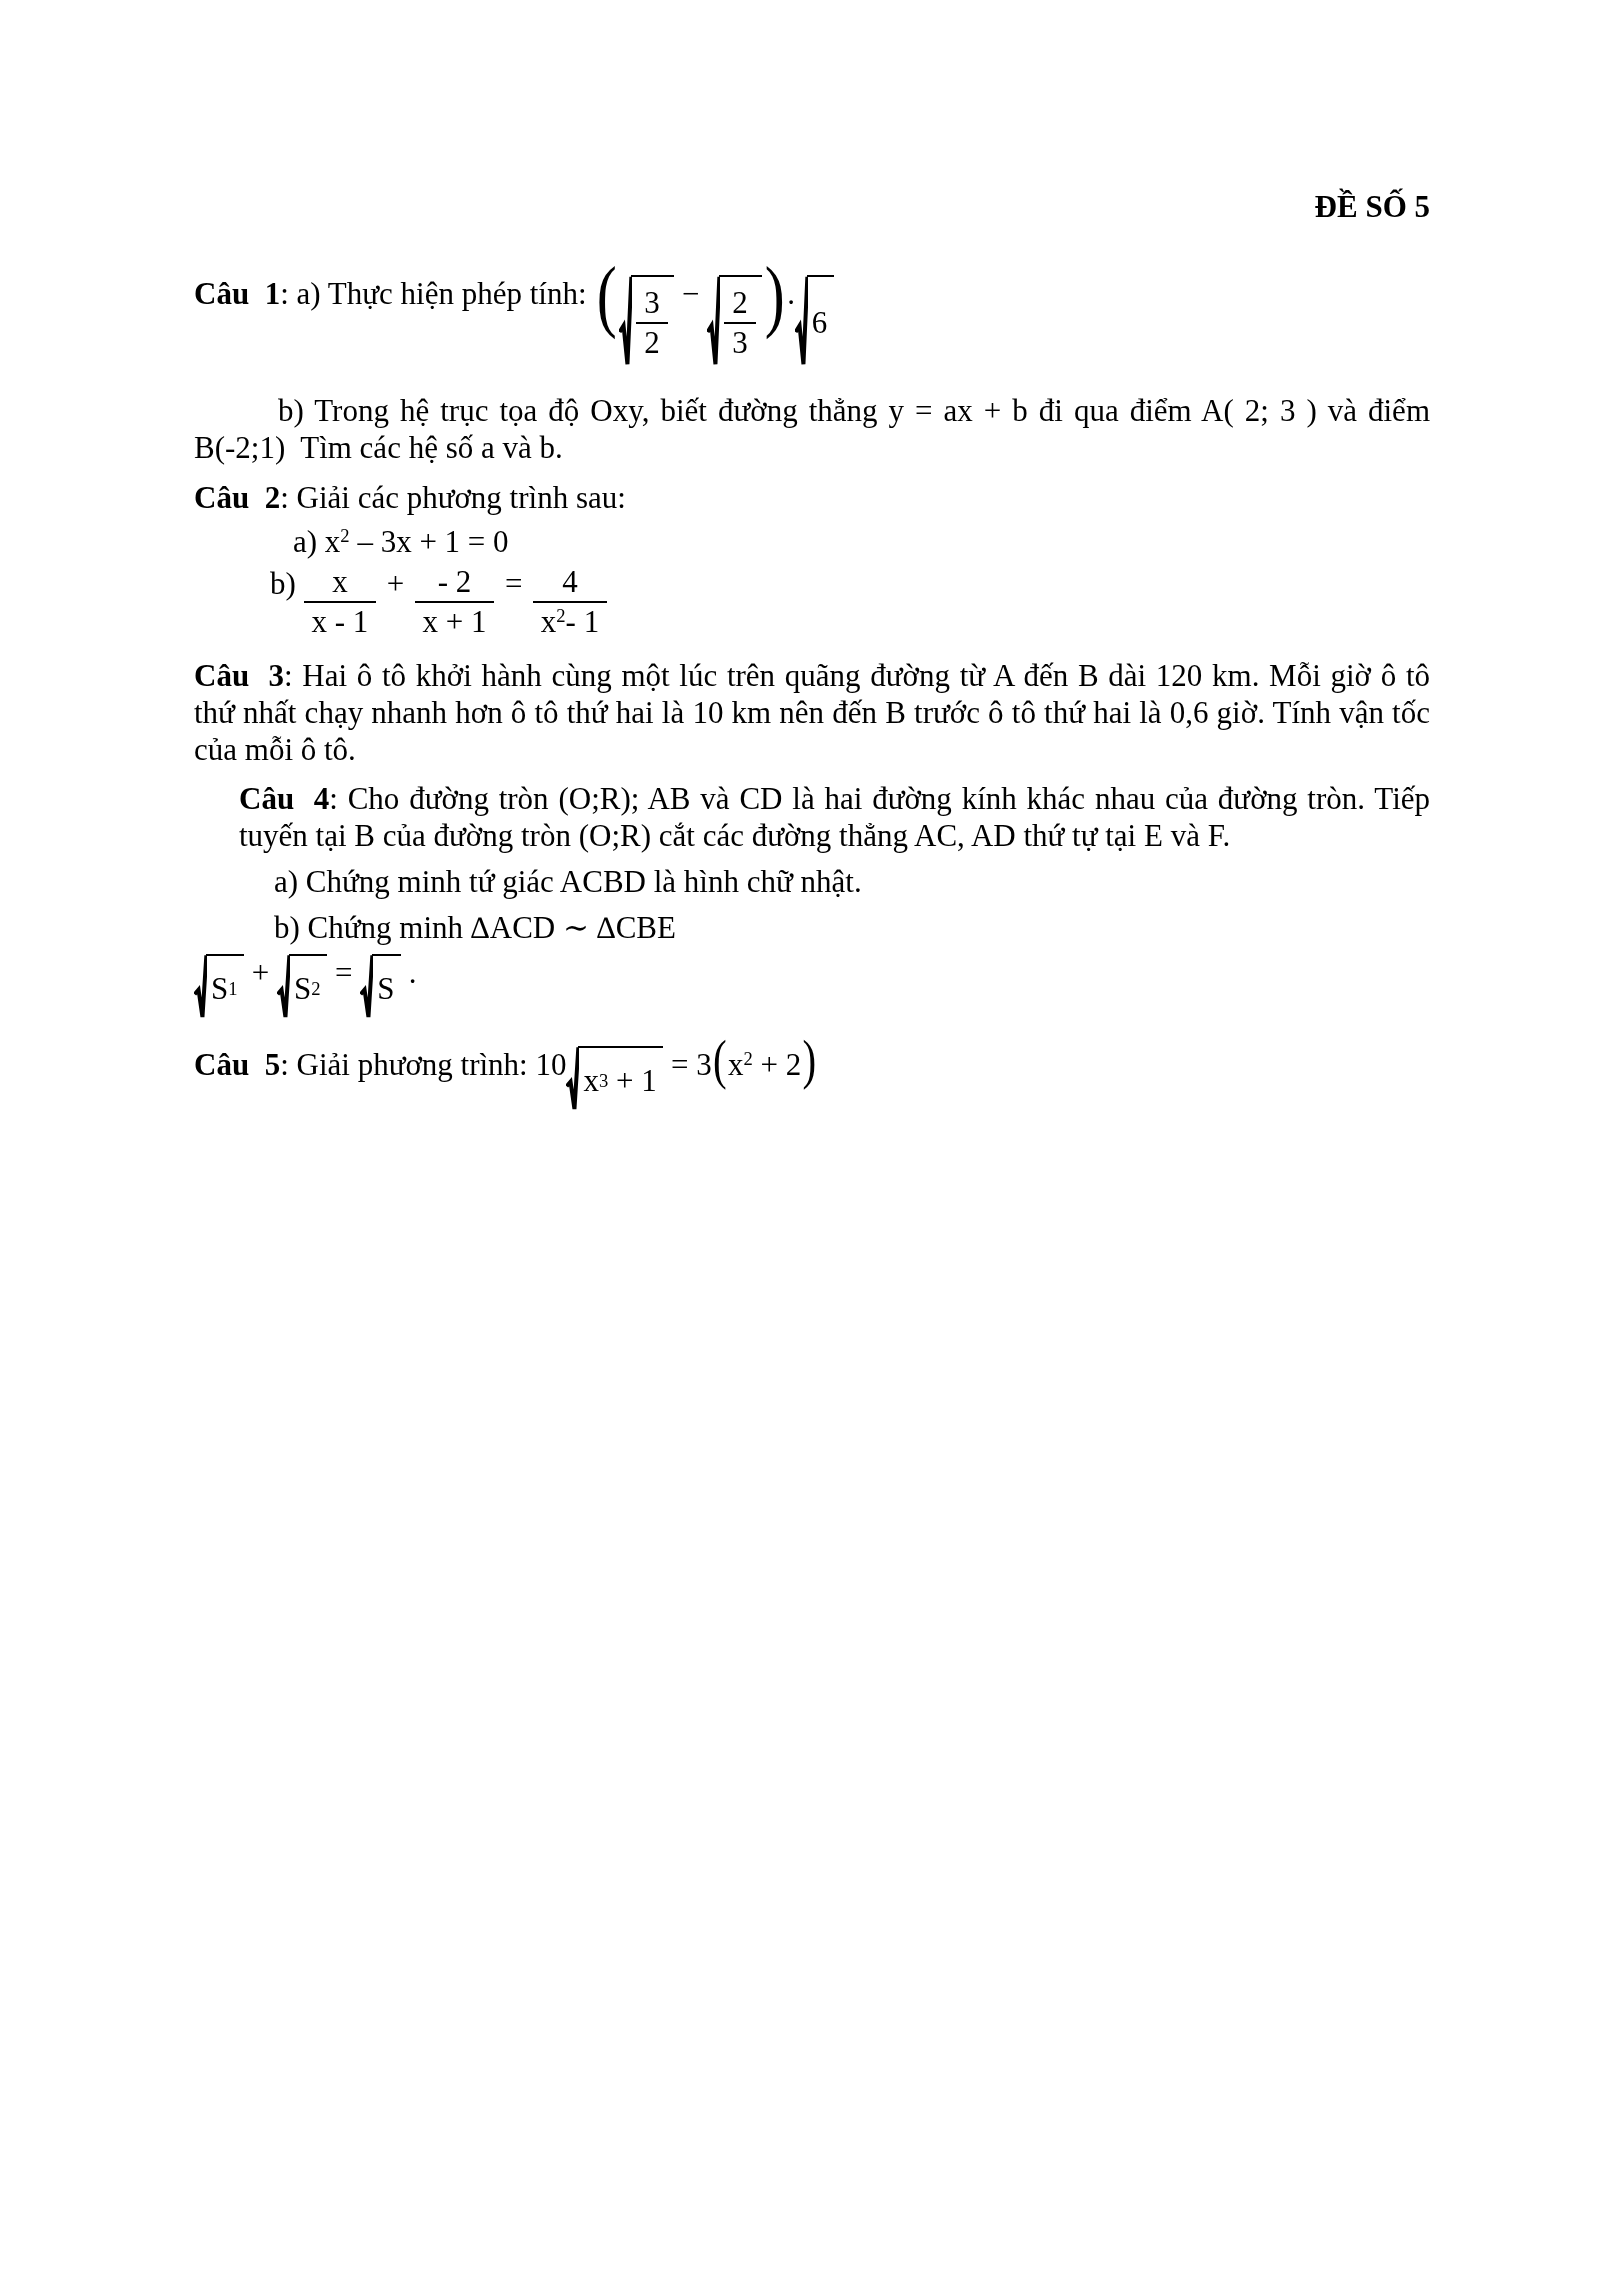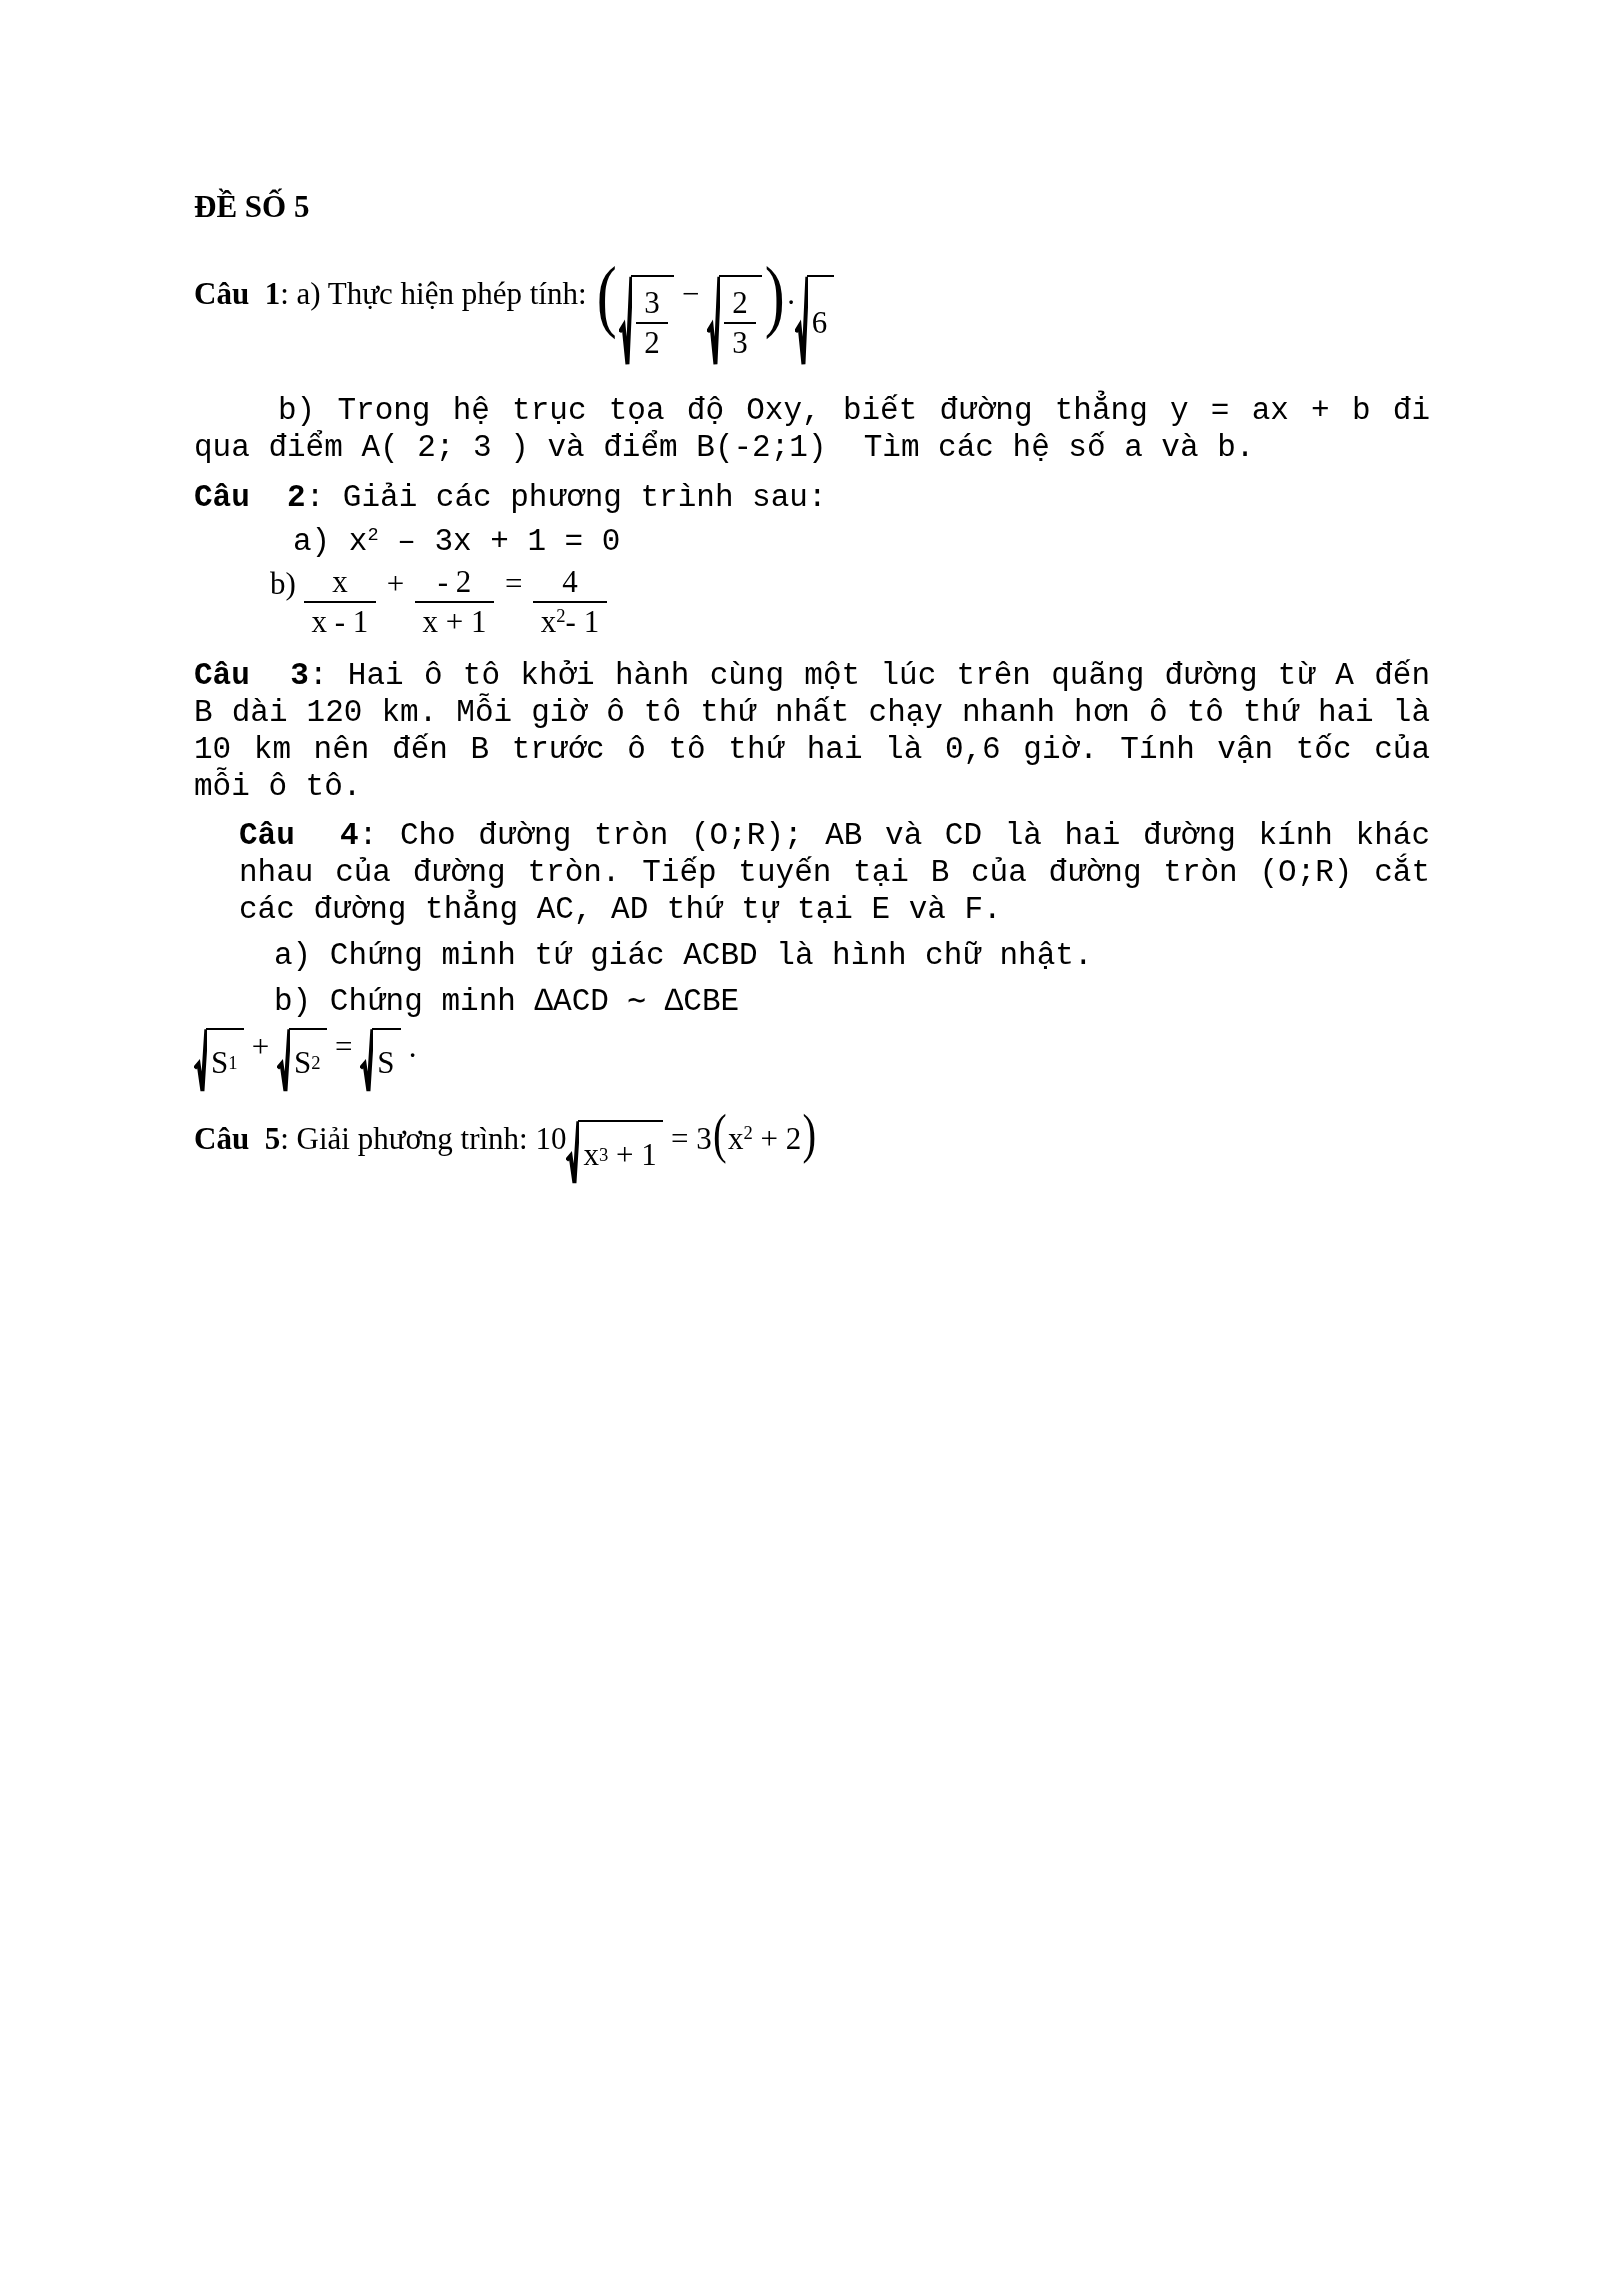--- a/index.html
+++ b/index.html
@@ -3,24 +3,24 @@
 <meta charset="utf-8">
 <style>
   * { margin:0; padding:0; box-sizing:border-box; }
   html, body { background:#ffffff; }
   body {
     width:1624px; height:2295px; overflow:hidden;
     font-family:"Liberation Serif","DejaVu Serif",serif;
     font-size:31px; line-height:37px; color:#000;
   }
   .page { padding:188px 194px 0 194px; }
-  .title { font-weight:bold; text-align:left; margin-bottom:50px; }
+  .title { font-weight:bold; text-align:right; margin-bottom:50px; }
   .b { font-weight:bold; }
   .t, .lab { white-space:pre-wrap; }
-  .para { margin:0 0 7.9px 0;font-family:Liberation Mono, monospace; }
+  .para { margin:0 0 7.9px 0; }
   .just { text-align:justify; }
   .ind { text-indent:84px; }
   .sub1 { padding-left:99px; }
   .sub2 { padding-left:80px; }
   .row { display:flex; flex-wrap:nowrap; }
 
   sup { font-size:0.6em; line-height:0; vertical-align:0.55em; }
   sub { font-size:0.6em; line-height:0; vertical-align:-0.28em; }
 
   

